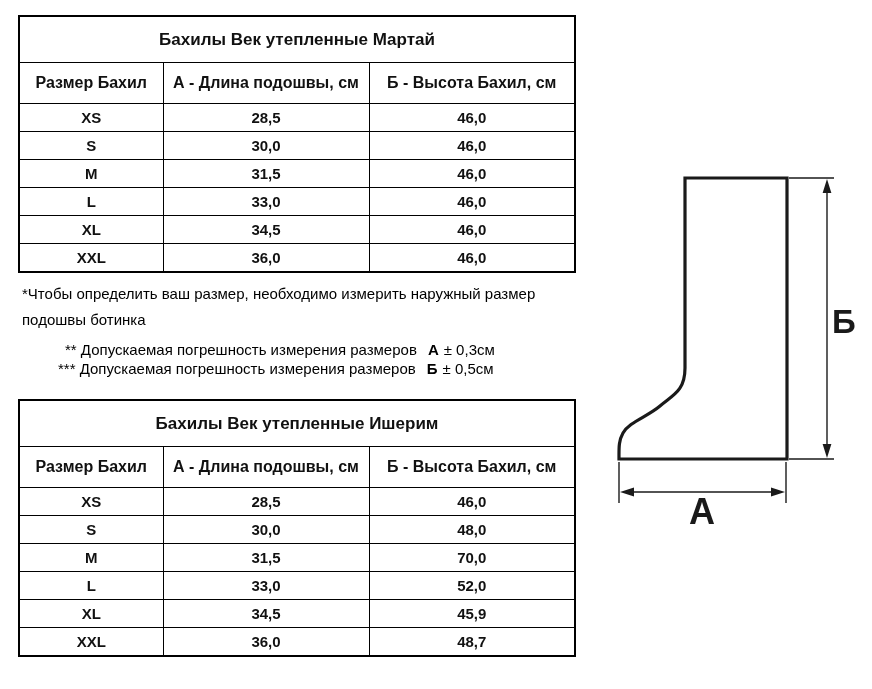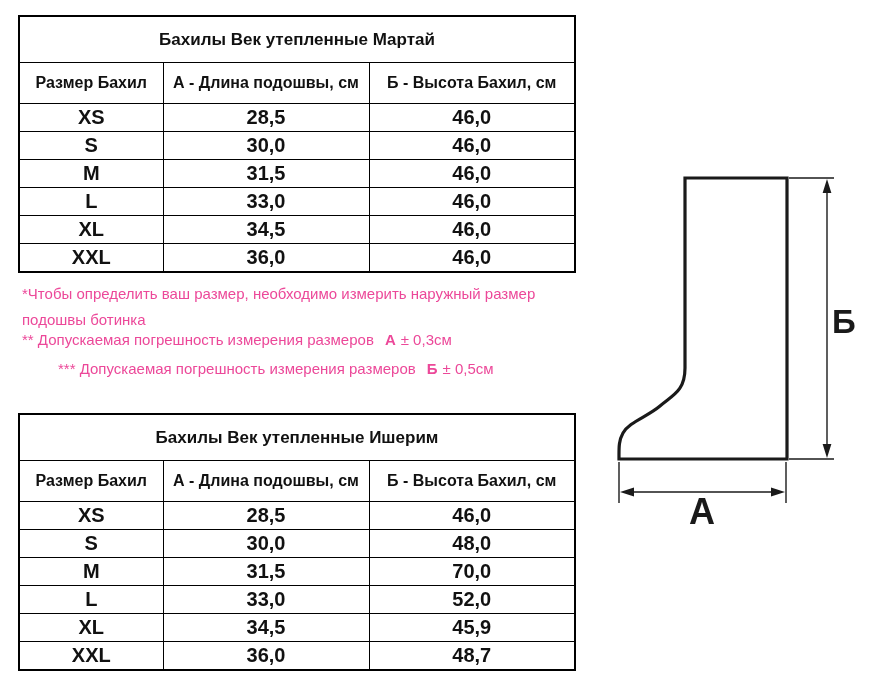--- a/index.html
+++ b/index.html
@@ -15,62 +15,62 @@
   
   table.size-table {
     position: absolute;
     left: 18px;
     width: 556px;
     border-collapse: collapse;
     table-layout: fixed;
     border: 2.5px solid #000;
   }
   table.size-table.t1 { top: 15px; }
-  table.size-table.t2 { top: 413px; }
+  table.size-table.t2 { top: 399px; }
 
   table.size-table th, table.size-table td {
     border: 1.5px solid #000;
     text-align: center;
     vertical-align: middle;
     font-weight: bold;
     color: #111;
     padding: 0;
   }
   table.size-table tr.title-row th {
     height: 45px;
     font-size: 17px;
   }
   table.size-table tr.header-row th {
     height: 40px;
     font-size: 16px;
     margin-top: 28px;
   }
   table.size-table td {
     height: 27px;
-    font-size: 20px;
+    font-size: 15px;
   }
   col.c-size   { width: 144px; }
   col.c-length { width: 206px; }
   col.c-height { width: 206px; }
 
   
   .fn {
     position: absolute;
     left: 22px;
     font-size: 15px;
-    color: #ec4899;
+    color: #000000;
     white-space: nowrap;
   }
   .fn1 {
     top: 281px;
     width: 535px;
     white-space: normal;
     line-height: 26px;
   }
-  .fn2 { top: 331px; }
+  .fn2 { top: 341px; margin-left: 43px; }
   .fn3 { top: 360px; margin-left: 36px; }
   .fn .dim { font-weight: bold; margin-left: 11px; }
   .fn .val { margin-left: 5px; }
 
   
   .diagram {
     position: absolute;
     left: 580px;
     top: 140px;
     width: 292px;

